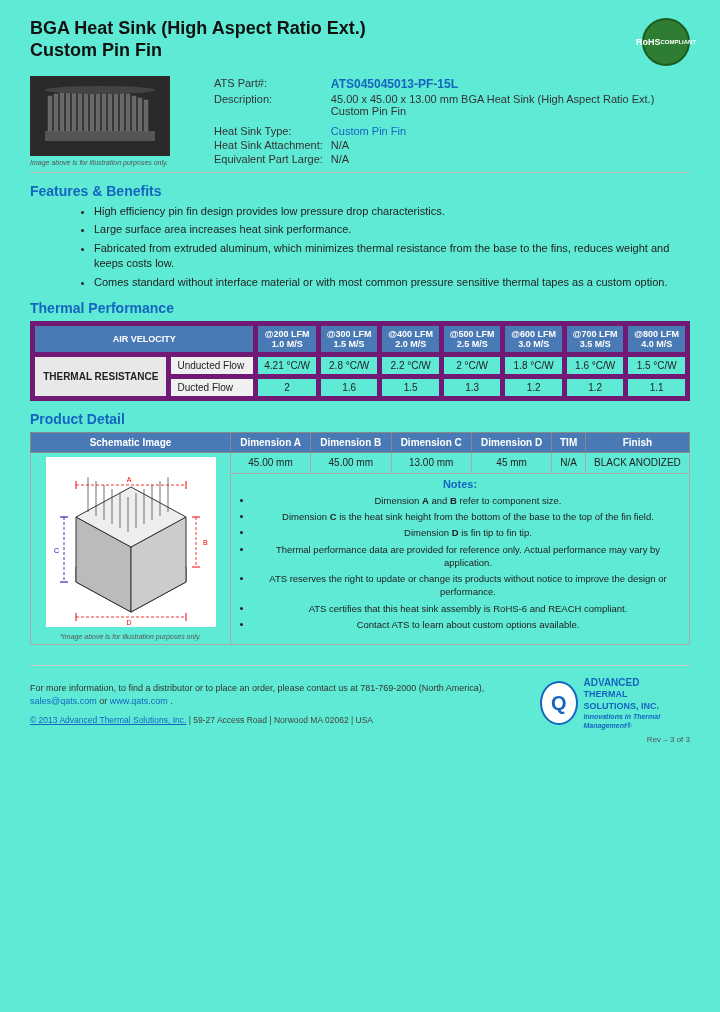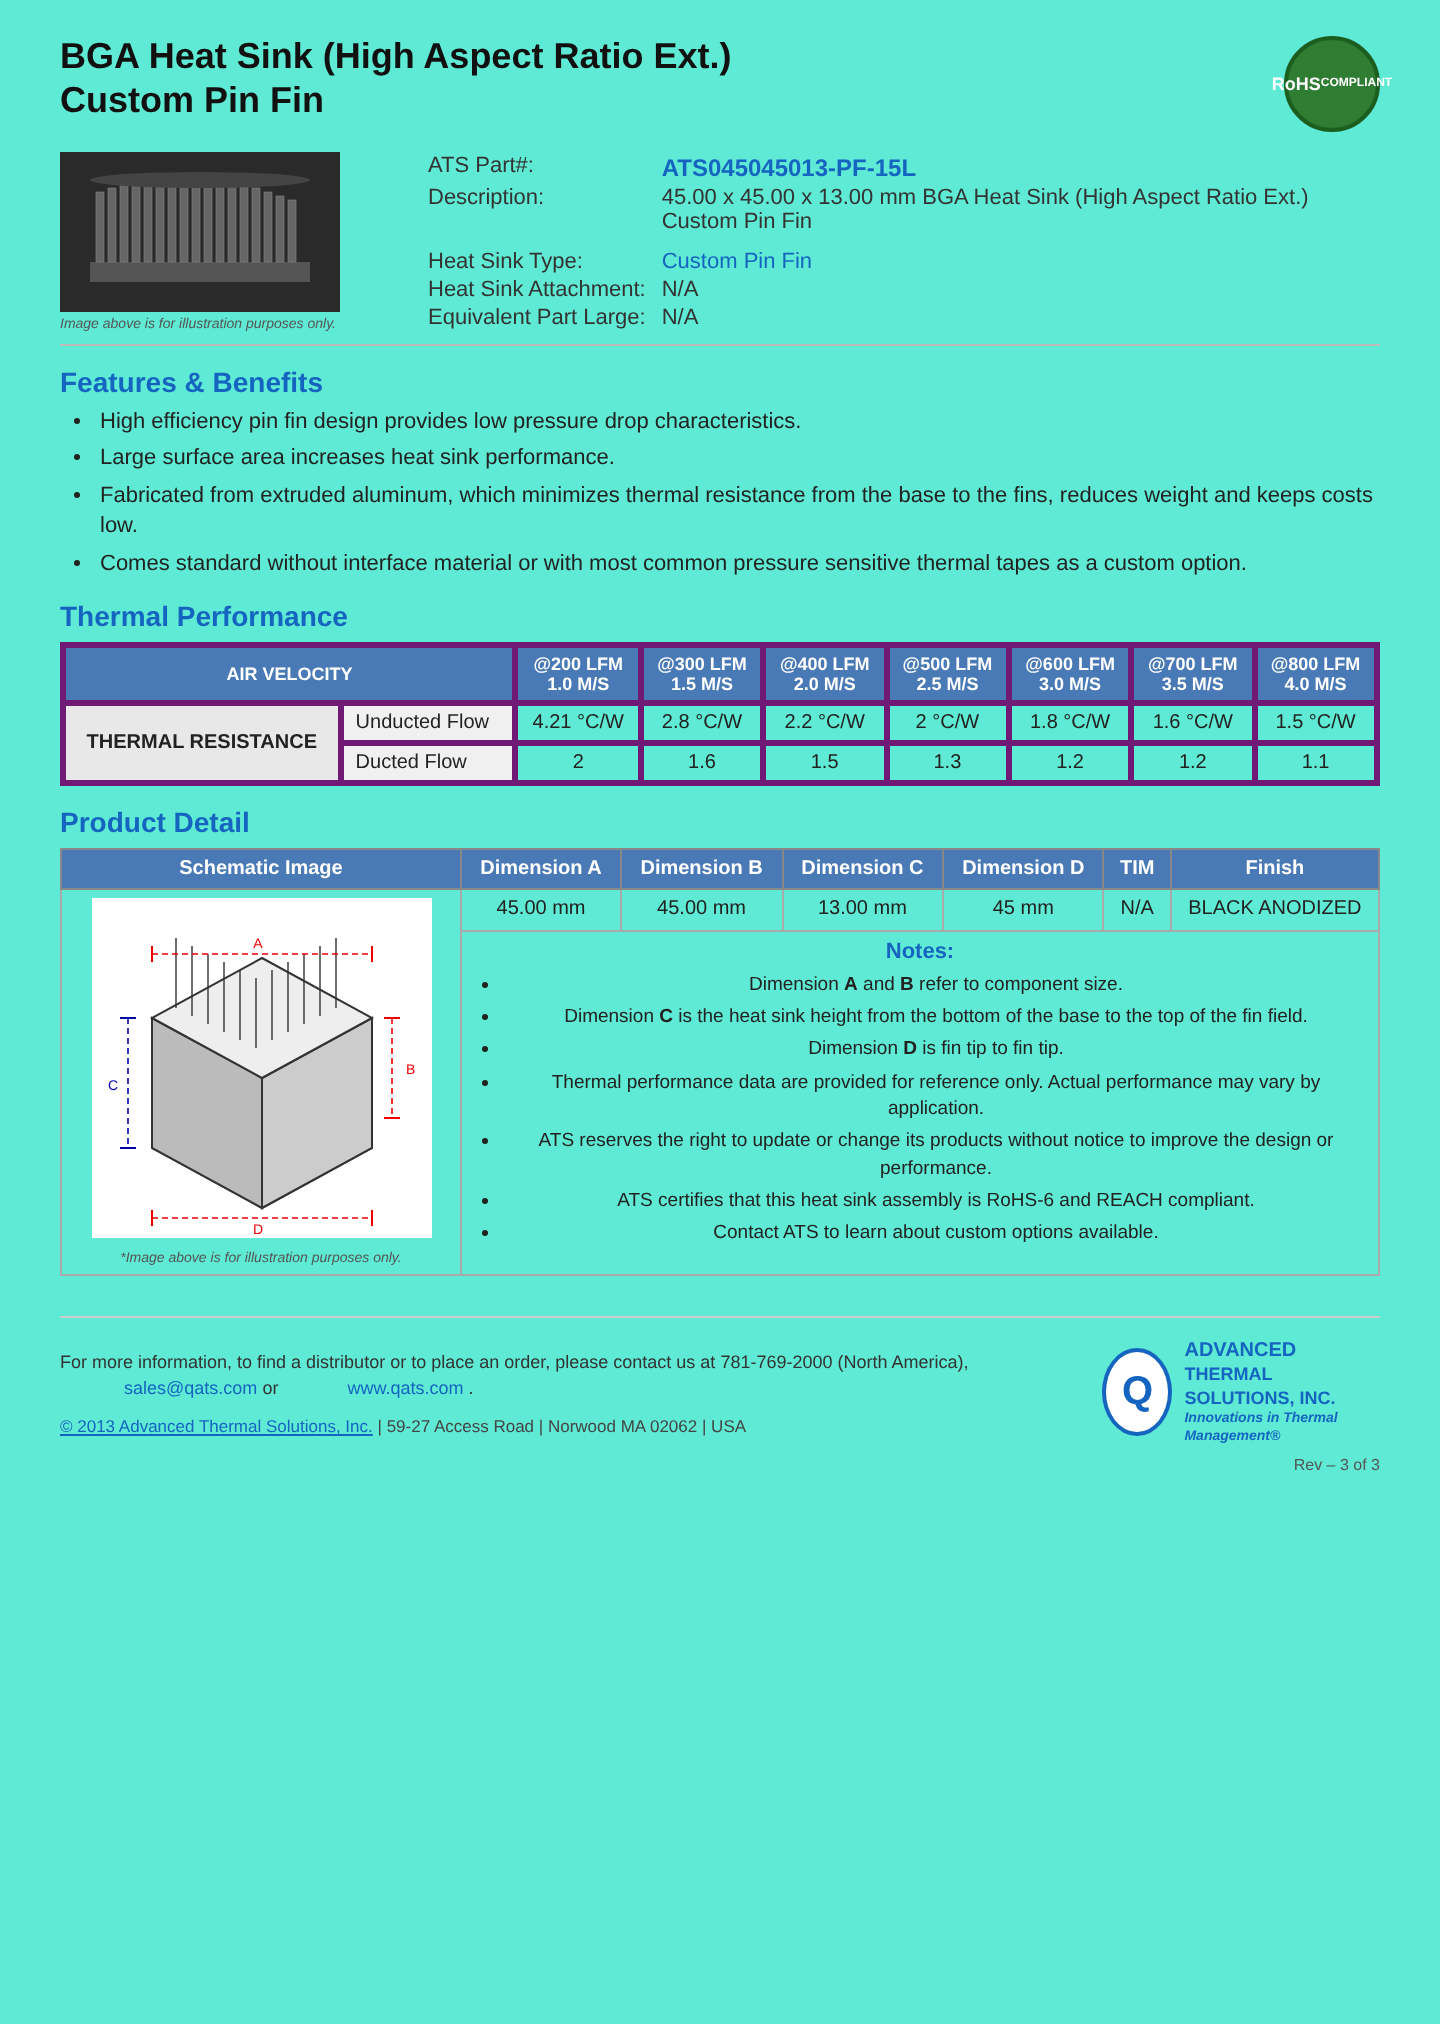--- a/index.html
+++ b/index.html
@@ -107,31 +107,32 @@
     .features-list {
       list-style: disc;
       padding-left: 20px;
       margin-bottom: 10px;
     }
     .features-list li {
       font-size: 11px;
       margin-bottom: 3px;
       color: #222;
       line-height: 1.4;
+      margin-left: 44px;
     }
 
     
     .thermal-table {
       width: 100%;
       border-collapse: collapse;
       margin-bottom: 10px;
       font-size: 10px;
     }
     .thermal-table th, .thermal-table td {
-      border: 3px solid #701a75;
+      border: 5px solid #701a75;
       padding: 3px 4px;
       text-align: center;
     }
     .thermal-table .header-row th {
       background: #4a7ab5;
       color: white;
       font-weight: bold;
       font-size: 9px;
     }
     .thermal-table .air-vel-header {
@@ -222,21 +223,21 @@
     
     .footer {
       margin-top: 20px;
       padding-top: 10px;
       border-top: 1px solid #ccc;
       display: flex;
       justify-content: space-between;
       align-items: center;
     }
     .footer-text { font-size: 9px; color: #333; line-height: 1.5; }
-    .footer-text a { color: #1565c0; text-decoration: none; margin-left: 32px; }
+    .footer-text a { color: #1565c0; text-decoration: none; }
     .footer-copyright { font-size: 8.5px; color: #444; margin-top: 6px; }
     .footer-copyright a { color: #1565c0; }
     .ats-logo {
       display: flex;
       align-items: center;
       gap: 6px;
     }
     .ats-logo-circle {
       width: 44px;
       height: 44px;

